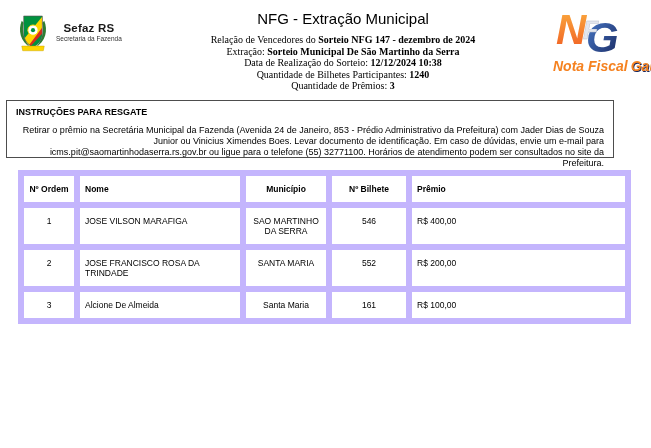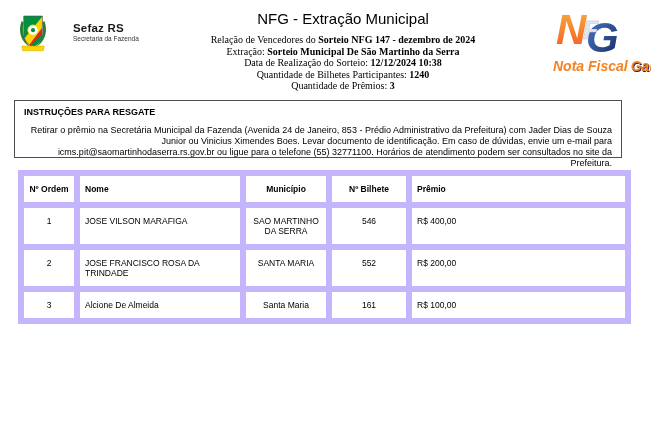--- a/index.html
+++ b/index.html
@@ -4,38 +4,38 @@
 <title>NFG - Extração Municipal</title>
 <style>
   html,body { margin:0; padding:0; background:#fff; }
   .page {
     position:relative; width:651px; height:448px; background:#ffffff;
     font-family:"Liberation Sans","DejaVu Sans",sans-serif; color:#000;
     overflow:hidden; margin:0 auto;
   }
 
   
-  .sefaz-logo { position:absolute; left:18px; top:12px; display:flex; align-items:center; gap:25px; }
+  .sefaz-logo { position:absolute; left:18px; top:12px; display:flex; align-items:center; gap:8px;text-align:center; }
   .sefaz-text .t1 { font-size:11.5px; font-weight:bold; color:#1a1a1a; letter-spacing:.2px; }
   .sefaz-text .t2 { font-size:6.5px; color:#333; margin-top:1px; }
 
   
   .header-center { position:absolute; left:90px; right:55px; top:10px; text-align:center; }
   .header-center h1 { margin:0; font-size:15px; font-weight:normal; }
   .sub-block { margin-top:7px; font-size:10px; line-height:11.5px;font-family:Liberation Serif, serif; }
   .sub-line b { font-weight:bold; }
 
   
   .nfg-logo { position:absolute; right:6px; top:6px; width:92px; text-align:center; }
   .nfg-tagline { font-size:14px; font-weight:bold; font-style:italic; color:#F58220; margin-top:-2px; white-space:nowrap; }
   .nfg-tagline .gaucha { color:#F58220; text-shadow:0.7px 0.7px 0 #17255C; margin-left:3px; }
 
   
   .instructions {
-    position:absolute; left:14px; top:100px; width:608px; height:58px;
+    position:absolute; left:6px; top:100px; width:608px; height:58px;
     border:1.5px solid #4d4d4d; box-sizing:border-box; padding:6px 9px; background:#fff;
   }
   .instr-title { font-size:9px; font-weight:bold; }
   .instr-body  { font-size:9px; line-height:11px; margin-top:8px;text-align:right; }
 
   
   table.winners {
     position:absolute; left:18px; top:170px; width:607px;
     border-collapse:collapse; table-layout:fixed; font-size:8.5px;
   }

